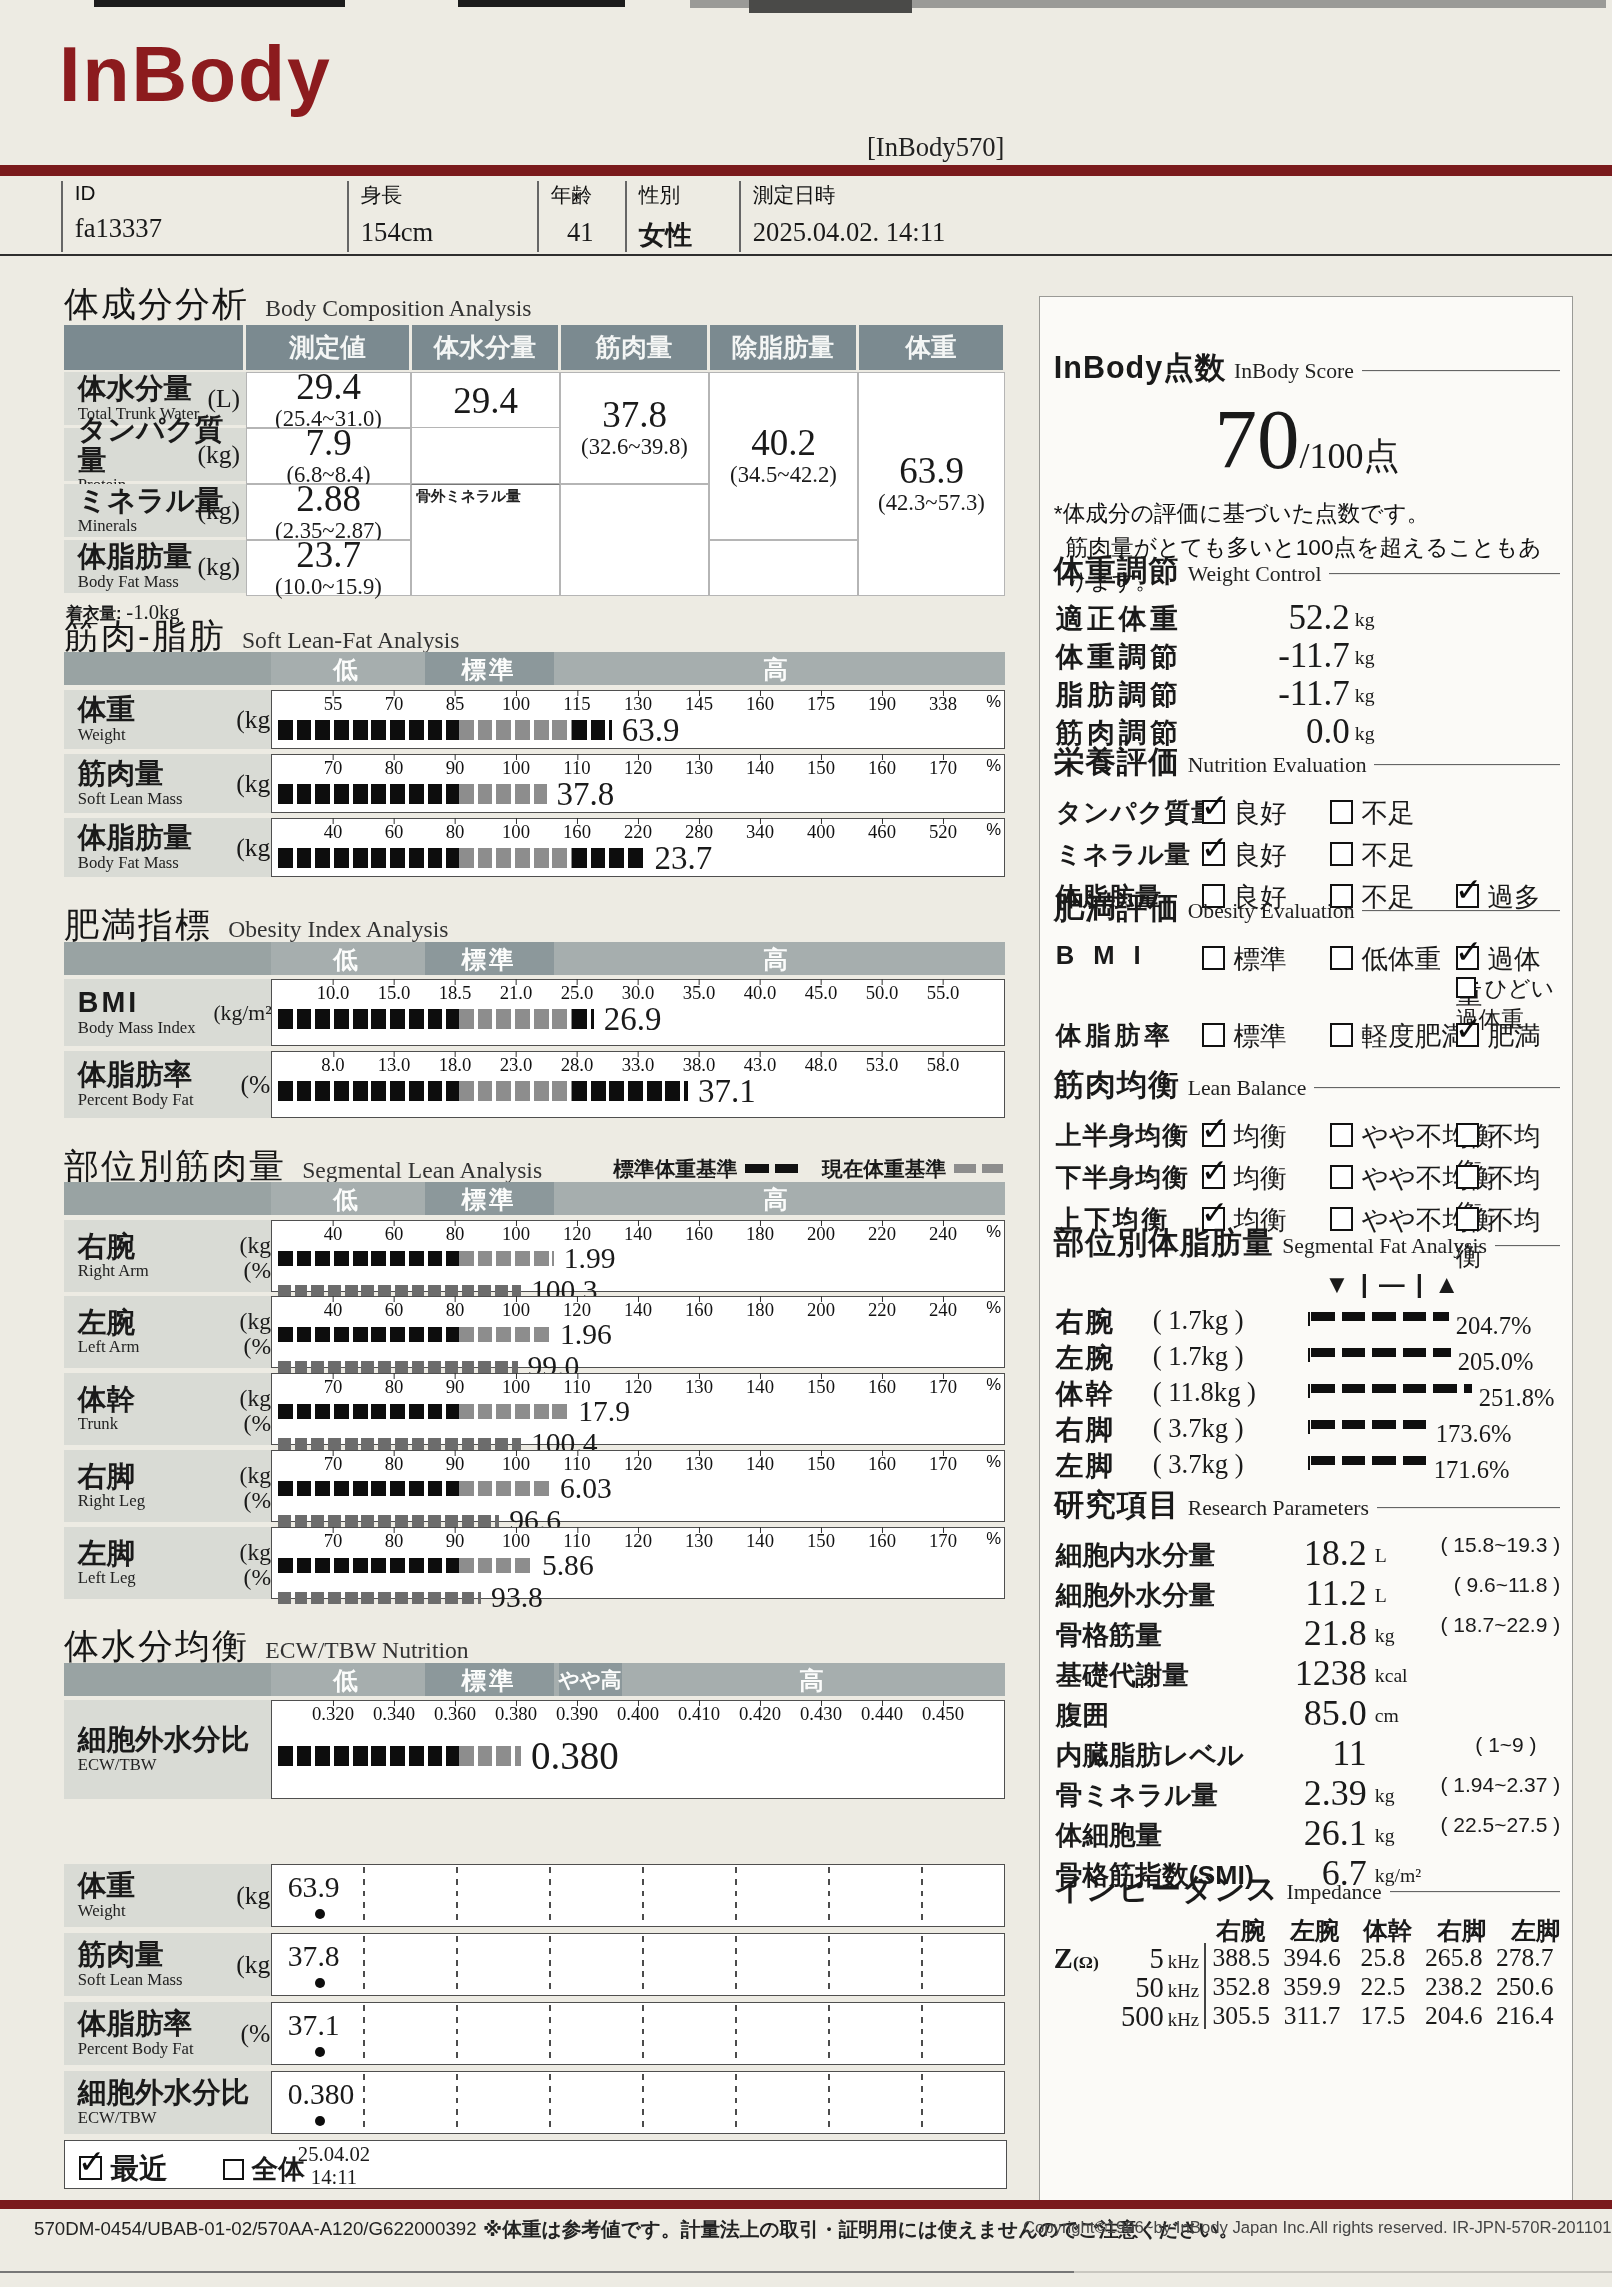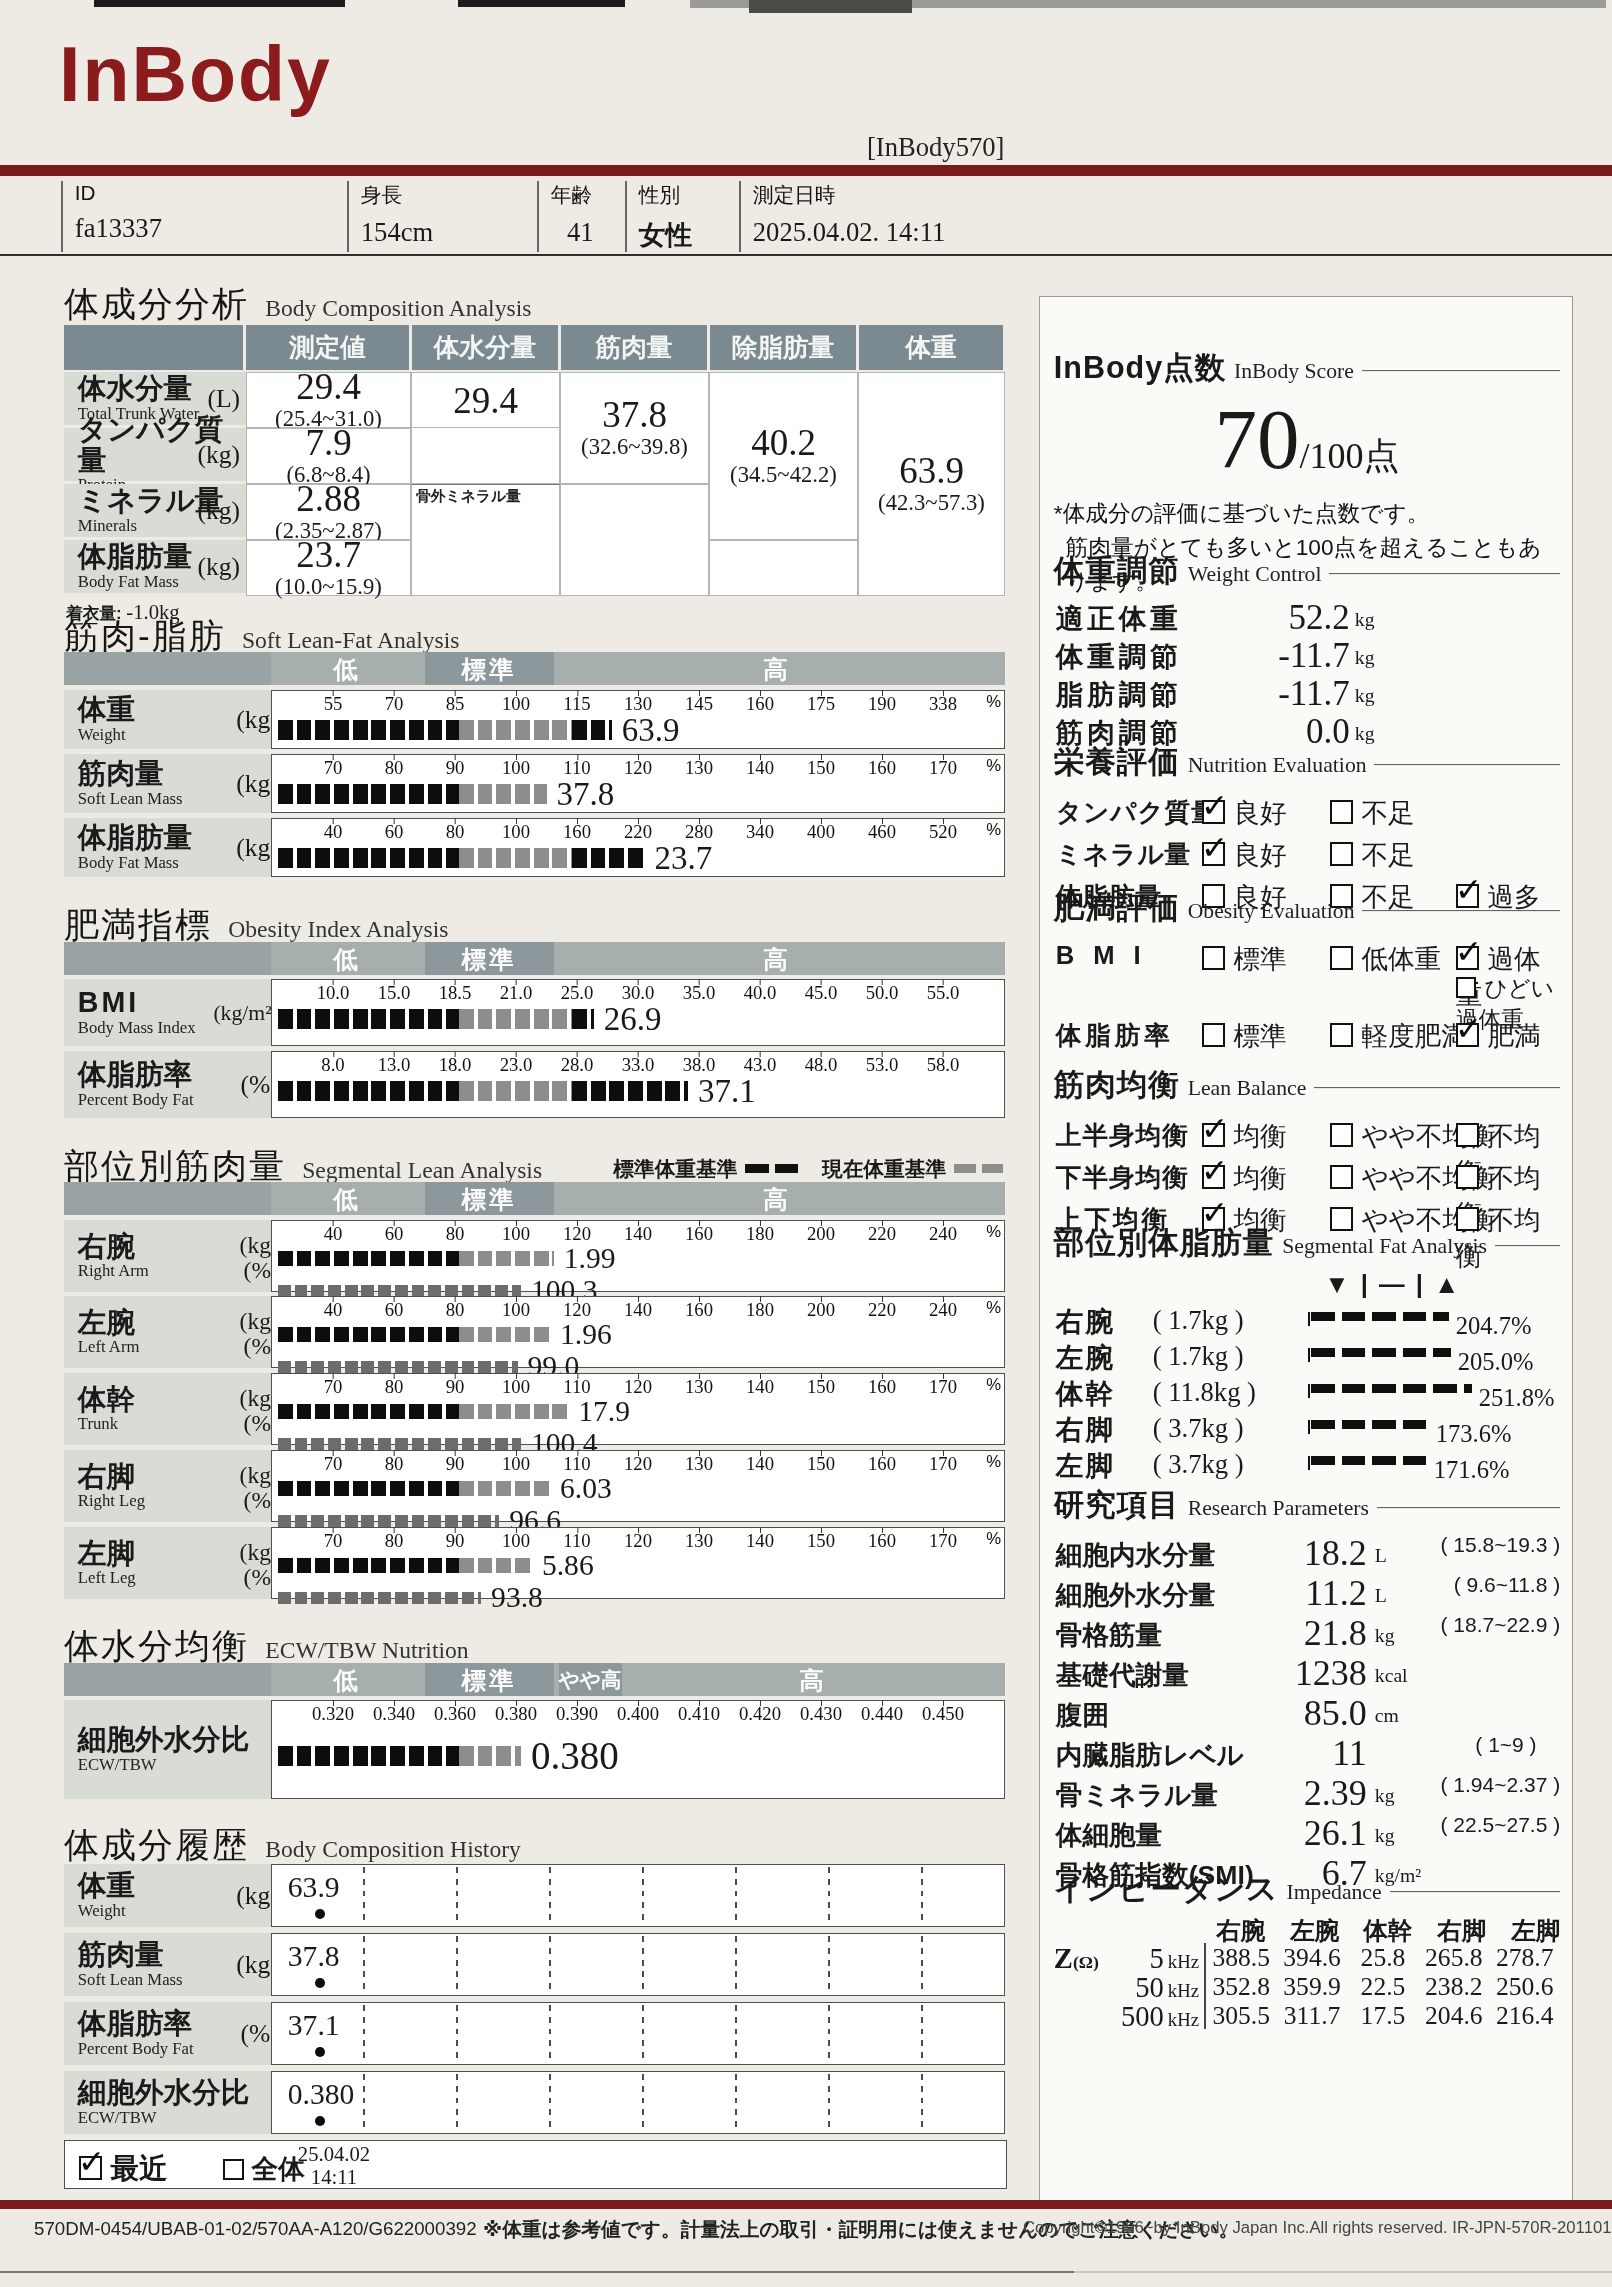--- a/index.html
+++ b/index.html
@@ -641,24 +641,20 @@
             <span class="tick" style="left: 91.6667%;">0.450</span>
           </div>
         <div class="bar" style="margin-top:5.9px;">
           <span class="seg sb" style="width: 25%;"></span>
           <span class="seg sg" style="width: 8.5%;"></span>
           <span class="bar-val lg">0.380</span>
         </div>
       </div>
     </div>
 
-    <div class="abs" style="left:0;top:1822px;white-space:nowrap;">
-      <span class="sec-title">体成分履歴</span>
-      <span class="sec-sub">Body Composition History</span>
-    </div>
     <div class="abs" style="left:0;top:1864px;width:941px;height:63px;">
       <div class="bar-label">
         <span class="jp">体重</span>
         <span class="en">Weight</span>
         <span class="unit">(kg)</span>
       </div>
       <div class="hist-area">
         <span class="hist-val">63.9</span>
         <span class="hist-dot"></span>
       </div>

